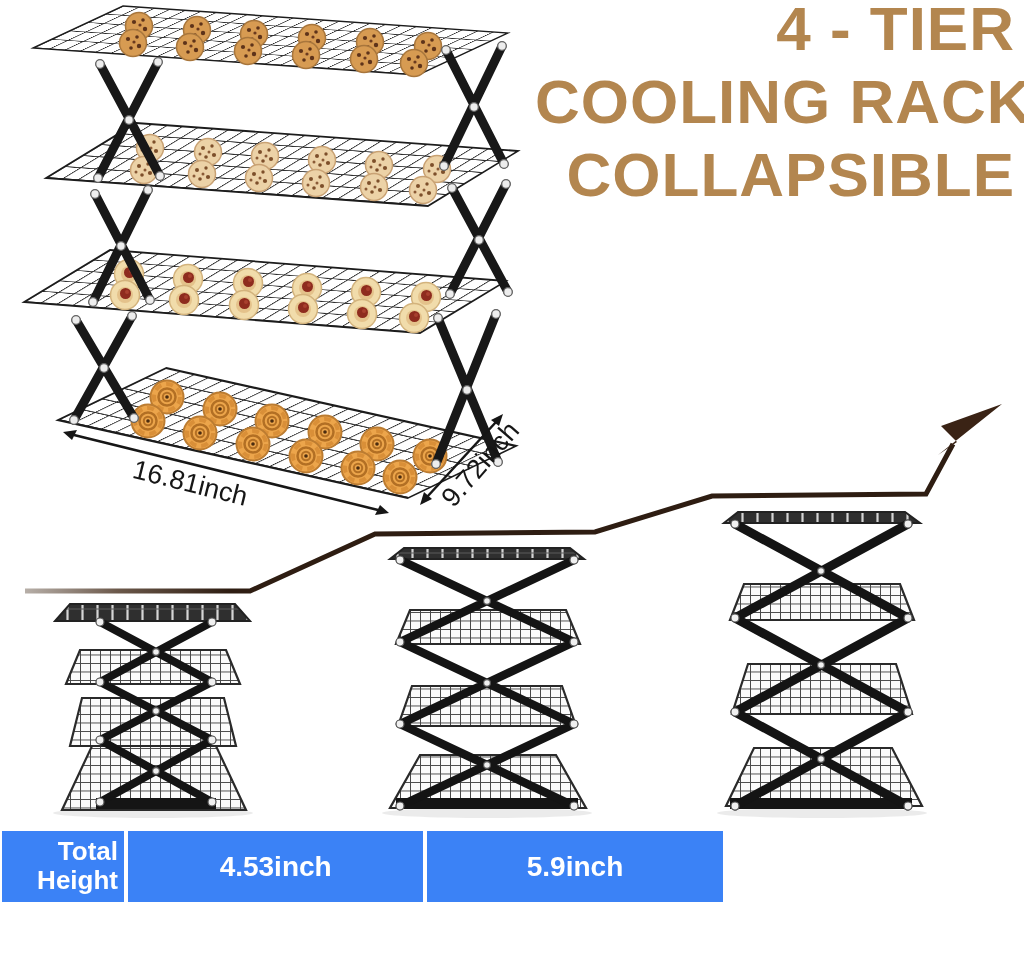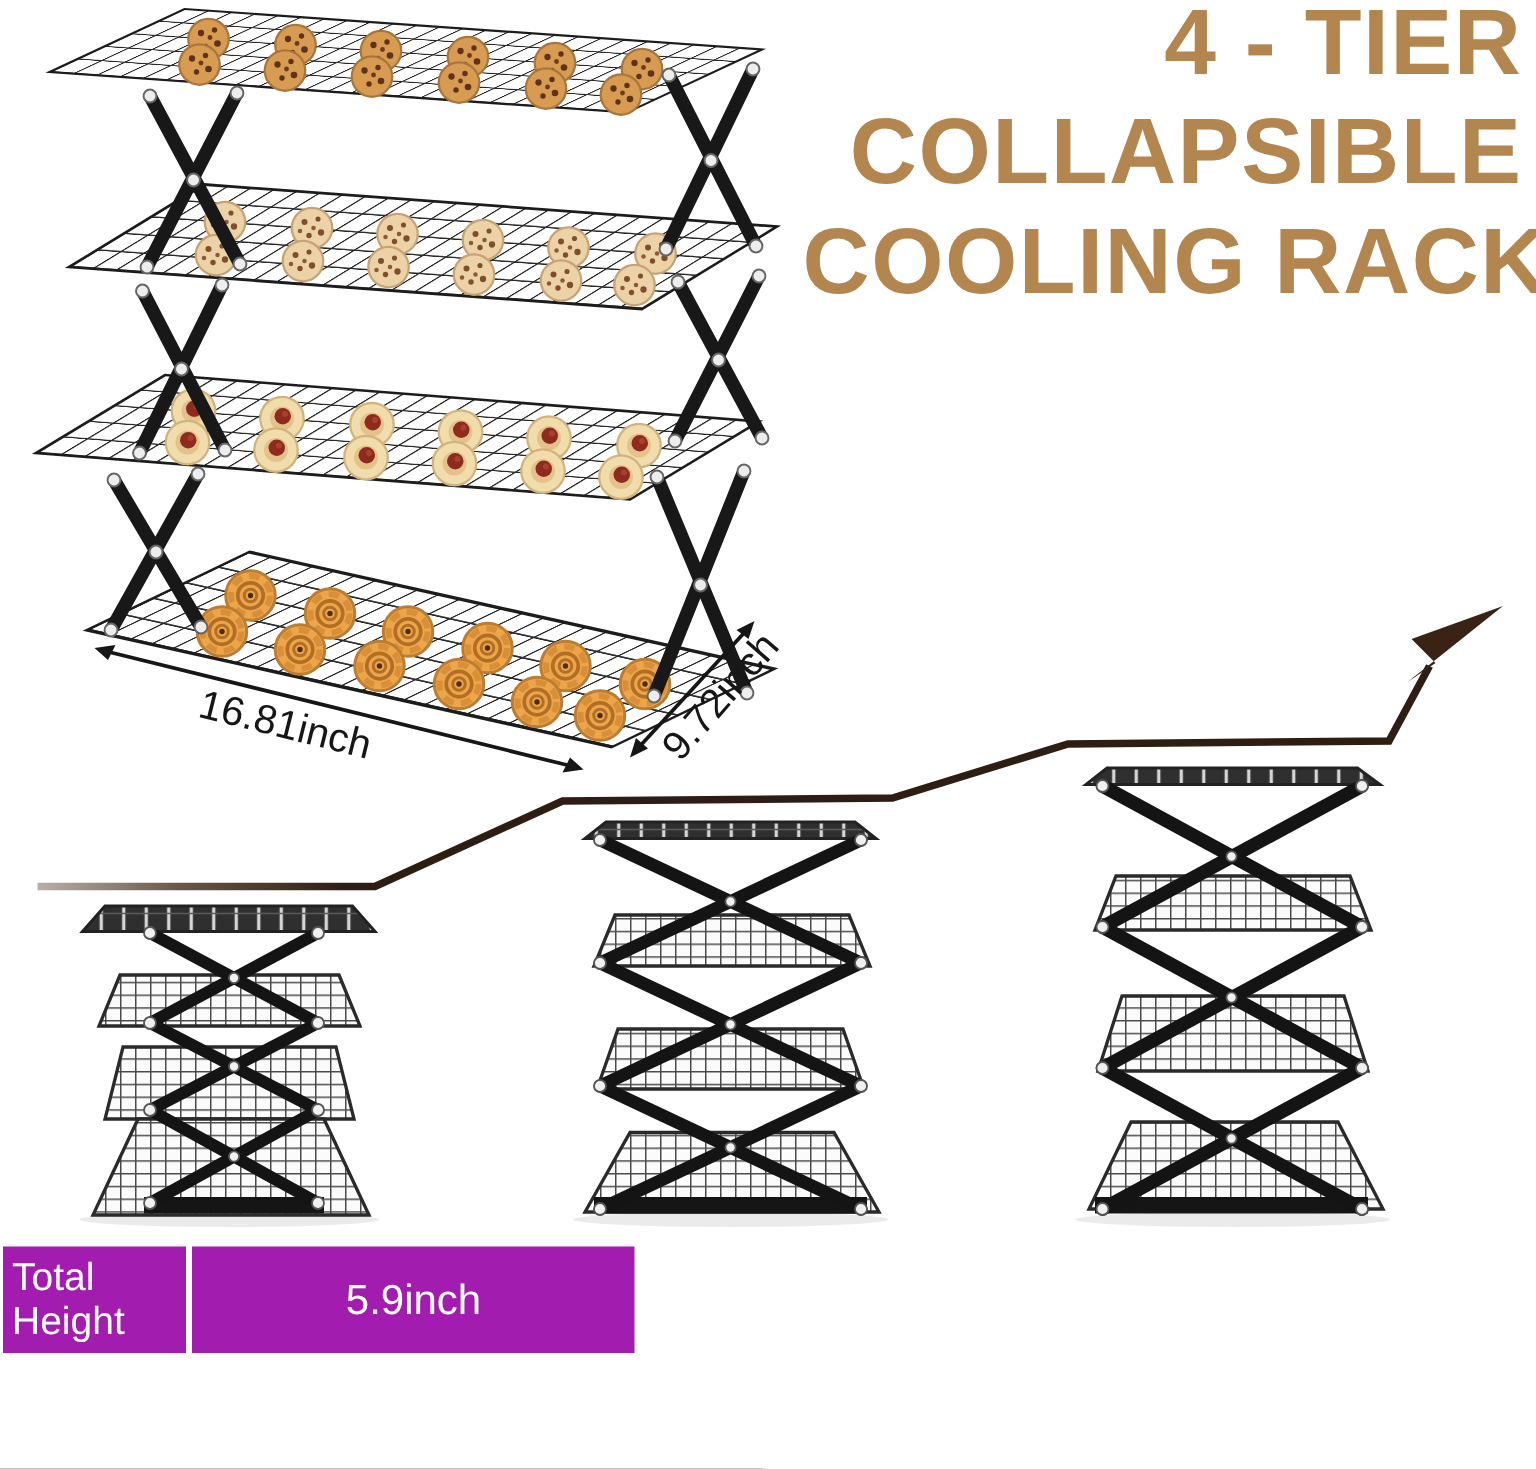--- a/index.html
+++ b/index.html
@@ -7,22 +7,22 @@
           font-family:"Liberation Sans",sans-serif;}
   #scene{position:absolute;left:0;top:0;}
   
   .title-block{position:absolute;top:-8px;right:9px;width:480px;text-align:right;
                font-weight:700;font-size:62px;line-height:73px;letter-spacing:1px;
                color:#b3864f;white-space:nowrap;}
   
   .size-table{position:absolute;left:0;right:0;top:828px;bottom:0;background:#ffffff;
               display:grid;grid-template-columns:122px 1fr 1fr 1fr;grid-template-rows:1fr 1fr;
               gap:4px;padding:3px 2px 3px 2px;box-sizing:border-box;}
-  .size-table .cell{background:#a21caf;color:#ffffff;display:flex;align-items:center;
-              justify-content:center;text-align:left;font-weight:400;font-size:28px;
+  .size-table .cell{background:#3b82f6;color:#ffffff;display:flex;align-items:center;
+              justify-content:center;text-align:right;font-weight:700;font-size:28px;
               line-height:1.12;}
   .size-table .head{font-size:26px;padding:0 6px;}
   
   text.dim{font-size:27px;fill:#161616;font-family:"Liberation Sans",sans-serif;}
 </style>
 </head>
 <body>
 
 <div id="canvas">
 
@@ -288,22 +288,23 @@
           <circle cx="908" cy="806" r="4"></circle>
         <circle cx="821" cy="571" r="3.4"></circle>
           <circle cx="821" cy="665" r="3.4"></circle>
           <circle cx="821" cy="759" r="3.4"></circle>
       </g>
     </g>
   </svg>
 
   <div class="title-block">
     <div>4 - TIER</div>
+    <div>COOLING RACK</div>
     <div>COLLAPSIBLE</div>
-    <div>COOLING RACK</div>
   </div>
 
   <div class="size-table">
     <div class="cell head">Total Height</div>
+    <div class="cell">4.53inch</div>
     <div class="cell">5.9inch</div>
   </div>
 
 </div>
 
 </body></html>

